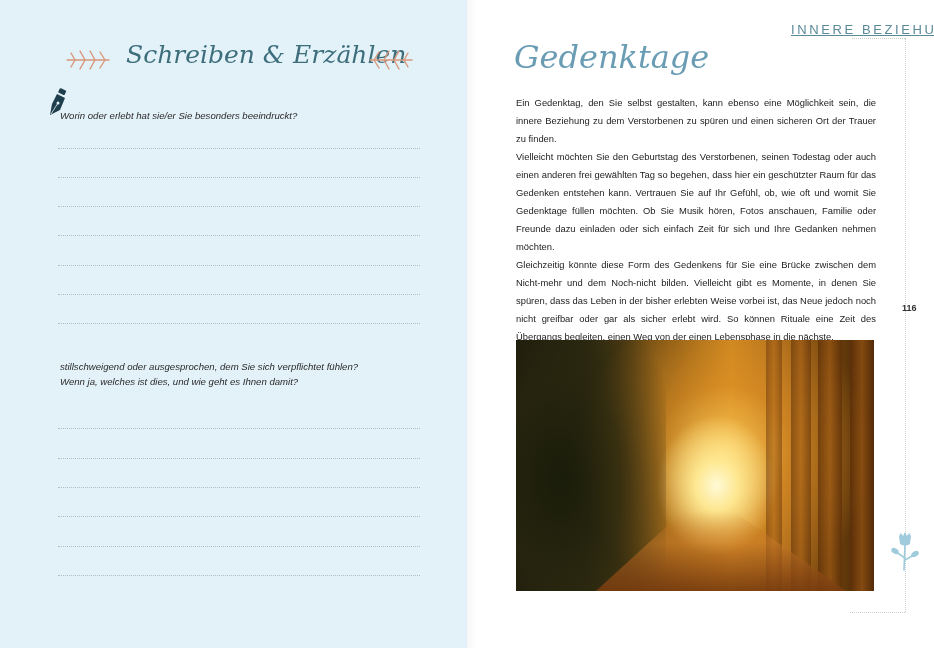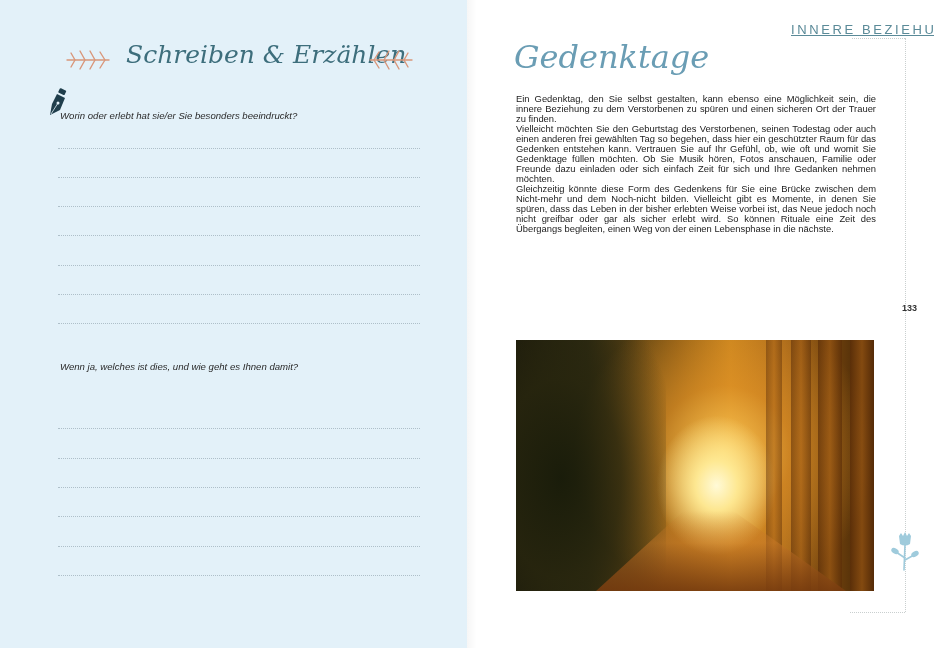--- a/index.html
+++ b/index.html
@@ -71,21 +71,21 @@
     .frame-bottom {
       position: absolute; left: 850px; top: 612px; width: 55px; height: 0;
       border-top: 1px dotted #c9cfcf;
     }
     .right-title {
       left: 514px; top: 38px; font-size: 32px; color: #6a9db4;
     }
     .body-text {
       position: absolute; left: 516px; top: 94px; width: 360px;
       font-family: "Liberation Sans", sans-serif;
-      font-size: 9.4px; line-height: 10px; color: #222222;
+      font-size: 9.4px; line-height: 18px; color: #222222;
       text-align: justify;
     }
     .body-text p { margin: 0; }
     .page-number {
       position: absolute; left: 902px; top: 303px;
       font-family: "Liberation Sans", sans-serif;
       font-size: 9px; font-weight: bold; color: #333333;
     }
     .photo {
       position: absolute; left: 516px; top: 340px; width: 358px; height: 251px;
@@ -151,20 +151,21 @@
 
   <div class="write-line" style="top:148px"></div>
   <div class="write-line" style="top:177px"></div>
   <div class="write-line" style="top:206px"></div>
   <div class="write-line" style="top:235px"></div>
   <div class="write-line" style="top:265px"></div>
   <div class="write-line" style="top:294px"></div>
   <div class="write-line" style="top:323px"></div>
 
   <div class="question q2">
+    <div>stillschweigend oder ausgesprochen, dem Sie sich verpflichtet fühlen?</div>
     <div>Wenn ja, welches ist dies, und wie geht es Ihnen damit?</div>
   </div>
 
   <div class="write-line" style="top:428px"></div>
   <div class="write-line" style="top:458px"></div>
   <div class="write-line" style="top:487px"></div>
   <div class="write-line" style="top:516px"></div>
   <div class="write-line" style="top:546px"></div>
   <div class="write-line" style="top:575px"></div>
 </div>
@@ -178,21 +179,21 @@
 <div class="frame-bottom"></div>
 
 <div class="script-title right-title">Gedenktage</div>
 
 <div class="body-text">
   <p>Ein Gedenktag, den Sie selbst gestalten, kann ebenso eine Möglichkeit sein, die innere Beziehung zu dem Verstorbenen zu spüren und einen sicheren Ort der Trauer zu finden.</p>
   <p>Vielleicht möchten Sie den Geburtstag des Verstorbenen, seinen Todestag oder auch einen anderen frei gewählten Tag so begehen, dass hier ein geschützter Raum für das Gedenken entstehen kann. Vertrauen Sie auf Ihr Gefühl, ob, wie oft und womit Sie Gedenktage füllen möchten. Ob Sie Musik hören, Fotos an­schauen, Familie oder Freunde dazu einladen oder sich einfach Zeit für sich und Ihre Gedanken nehmen möchten.</p>
   <p>Gleichzeitig könnte diese Form des Gedenkens für Sie eine Brücke zwischen dem Nicht-mehr und dem Noch-nicht bilden. Vielleicht gibt es Momente, in denen Sie spüren, dass das Leben in der bisher erlebten Weise vorbei ist, das Neue jedoch noch nicht greifbar oder gar als sicher erlebt wird. So können Rituale eine Zeit des Übergangs begleiten, einen Weg von der einen Lebens­phase in die nächste.</p>
 </div>
 
-<div class="page-number">133</div>
+<div class="page-number">116</div>
 
 <div class="photo">
   <div class="foliage"></div>
   <div class="tree" style="left:250px; width:16px; opacity:0.55"></div>
   <div class="tree" style="left:275px; width:20px; opacity:0.65"></div>
   <div class="tree" style="left:302px; width:24px; opacity:0.8"></div>
   <div class="tree" style="left:334px; width:24px; opacity:0.95"></div>
   <div class="road"></div>
 </div>
 

